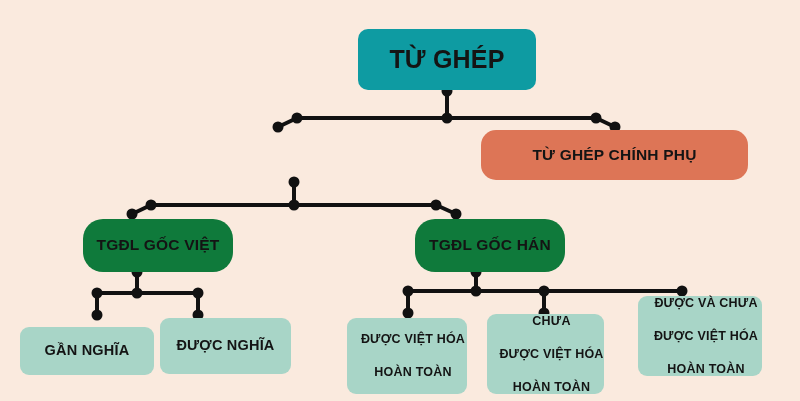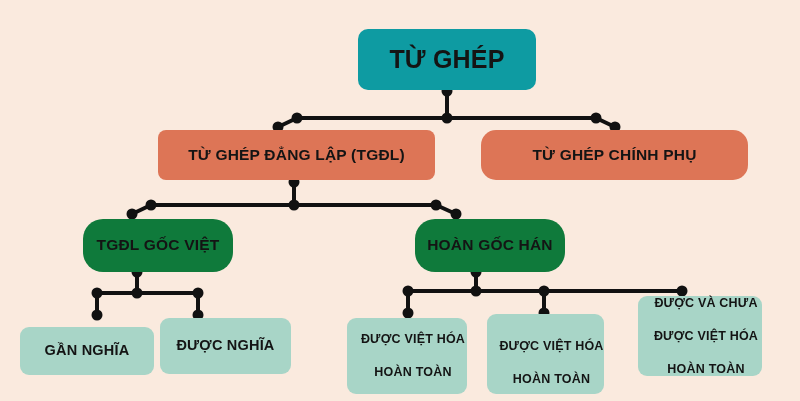--- a/index.html
+++ b/index.html
@@ -132,54 +132,51 @@
         <circle cx="682" cy="313" r="5.5" stroke="none"></circle>
       </g>
 
     </g>
   </svg>
 
   <div class="node lvl-root" style="left:358px; top:29px; width:178px; height:61px;">
     <span>TỪ GHÉP</span>
   </div>
 
-  <div class="node lvl-orange" style="left:158px; top:130px; width:277px; height:50px;">
-    <span>TỪ GHÉP ĐẲNG LẬP (TGĐL)</span>
-  </div>
 
   <div class="node lvl-orange" style="left:481px; top:130px; width:267px; height:50px;border-radius:15px;">
     <span>TỪ GHÉP CHÍNH PHỤ</span>
   </div>
 
   <div class="node lvl-green" style="left:83px; top:219px; width:150px; height:53px;">
     <span>TGĐL GỐC VIỆT</span>
   </div>
 
   <div class="node lvl-green" style="left:415px; top:219px; width:150px; height:53px;">
-    <span>HOÀN GỐC HÁN</span>
+    <span>TGĐL GỐC HÁN</span>
   </div>
 
   <div class="node lvl-mint" style="left:20px; top:327px; width:134px; height:48px;">
     <span>GẦN NGHĨA</span>
   </div>
 
   <div class="node lvl-mint" style="left:160px; top:318px; width:131px; height:56px;">
     <span>ĐƯỢC NGHĨA</span>
   </div>
 
   <div class="node lvl-mint small" style="left:347px; top:318px; width:120px; height:76px;">
     <span>
       <span>ĐƯỢC VIỆT HÓA</span><br>
       <span>HOÀN TOÀN</span>
     </span>
   </div>
 
   <div class="node lvl-mint small" style="left:487px; top:314px; width:117px; height:80px;">
     <span>
-      <br>
+      <span>CHƯA</span><br>
       <span>ĐƯỢC VIỆT HÓA</span><br>
       <span>HOÀN TOÀN</span>
     </span>
   </div>
 
   <div class="node lvl-mint small" style="left:638px; top:296px; width:124px; height:80px;">
     <span>
       <span>ĐƯỢC VÀ CHƯA</span><br>
       <span>ĐƯỢC VIỆT HÓA</span><br>
       <span>HOÀN TOÀN</span>

